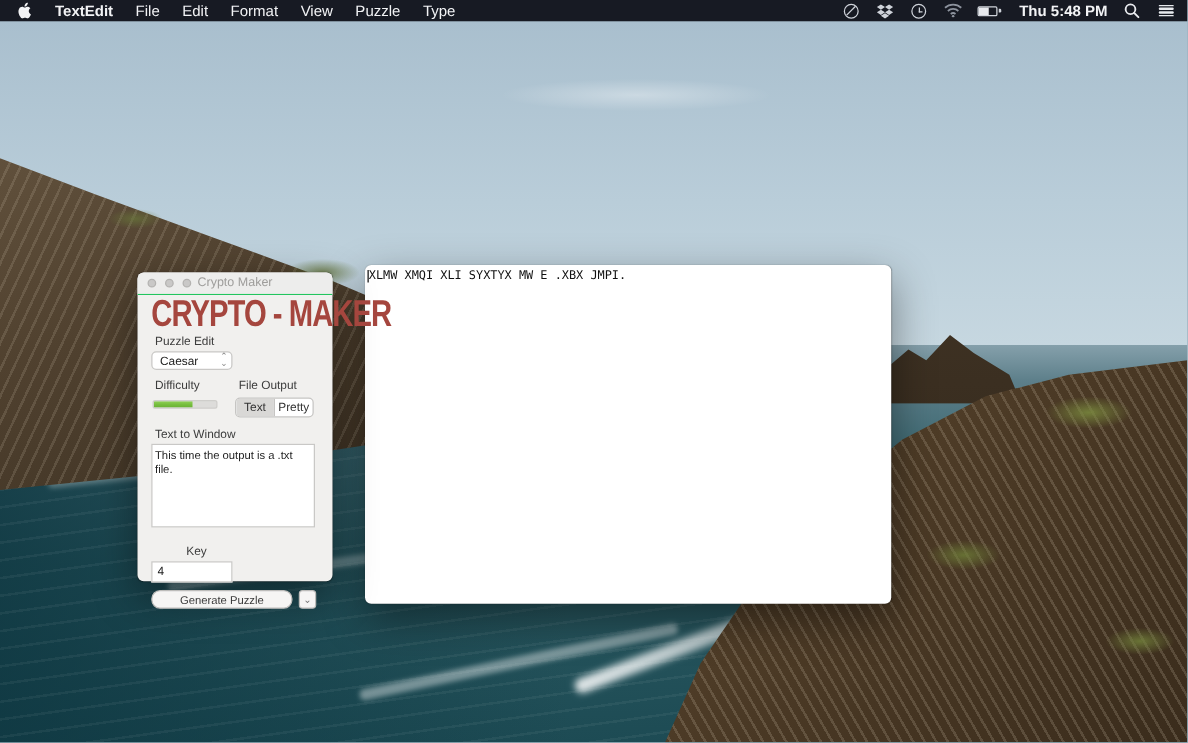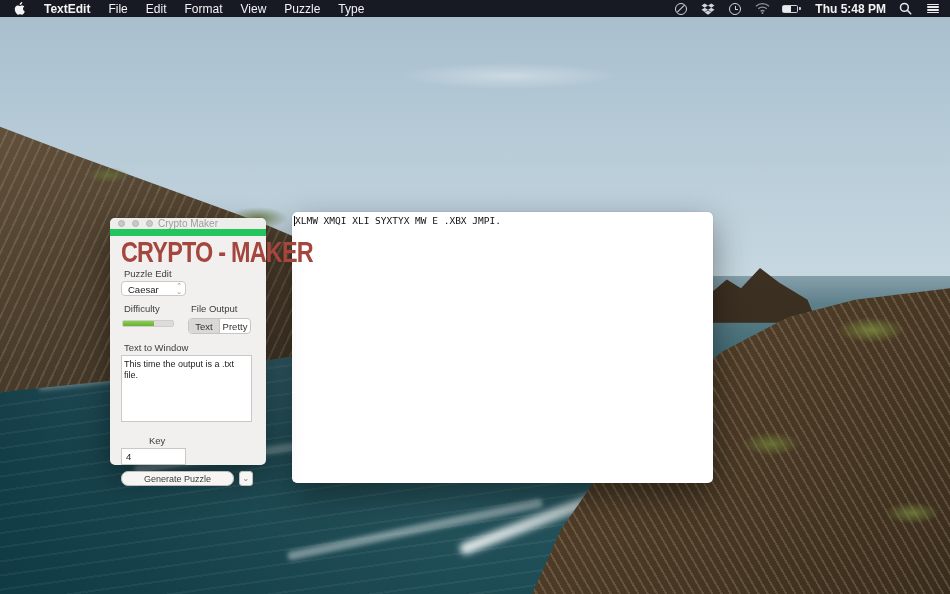--- a/index.html
+++ b/index.html
@@ -67,21 +67,21 @@
 
   
   .window { position:absolute; border-radius:5px; box-shadow:0 12px 34px rgba(0,0,0,.42), 0 0 1px rgba(0,0,0,.35); z-index:10; }
   .titlebar { display:flex; align-items:center; position:relative; border-radius:5px 5px 0 0; }
   .lights { display:flex; gap:7px; position:absolute; left:8px; }
   .light { width:8px; height:8px; border-radius:50%; }
   .win-title { width:100%; text-align:center; }
 
   
   .crypto-win { left:110px; top:218px; width:156px; height:247px; background:#f1f0ee; }
-  .crypto-title { height:18px; background:#ededec; border-bottom:7px solid #22c55e; }
+  .crypto-title { height:18px; background:#ededec; border-bottom:1px solid #22c55e; }
   .crypto-title .light { background:#c9c8c7; border:0.5px solid #b4b3b1; width:7px; height:7px; }
   .crypto-title .win-title { font-size:10px; color:#9e9d9b; }
   .crypto-body { padding:2px 13px 0 11px; position:relative; }
   .crypto-heading { font-weight:bold; font-size:30px; line-height:27px; color:#a5463e;
     transform:scaleX(.78); transform-origin:left center; white-space:nowrap; letter-spacing:-1px; }
   .flabel { font-size:9.5px; color:#3c3c3c; margin-left:3px; }
   .pt-label { margin-top:3px; }
   .select { margin-top:2px; width:65px; height:15px; background:#fff; border:1px solid #c9c8c6; border-radius:4px;
     display:flex; align-items:flex-end; font-size:9.5px; color:#222; padding-left:6px; position:relative; }
   .select .chev { position:absolute; right:3px; top:1px; display:flex; flex-direction:column; line-height:6px;

